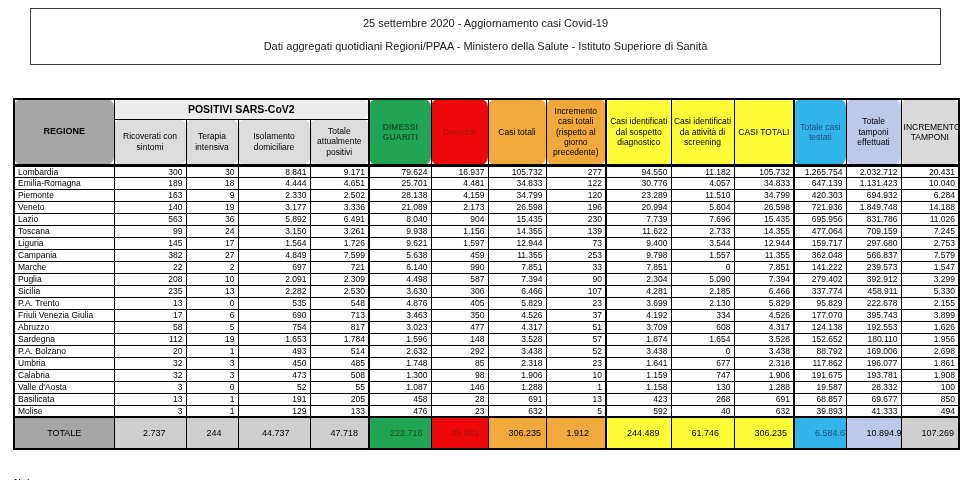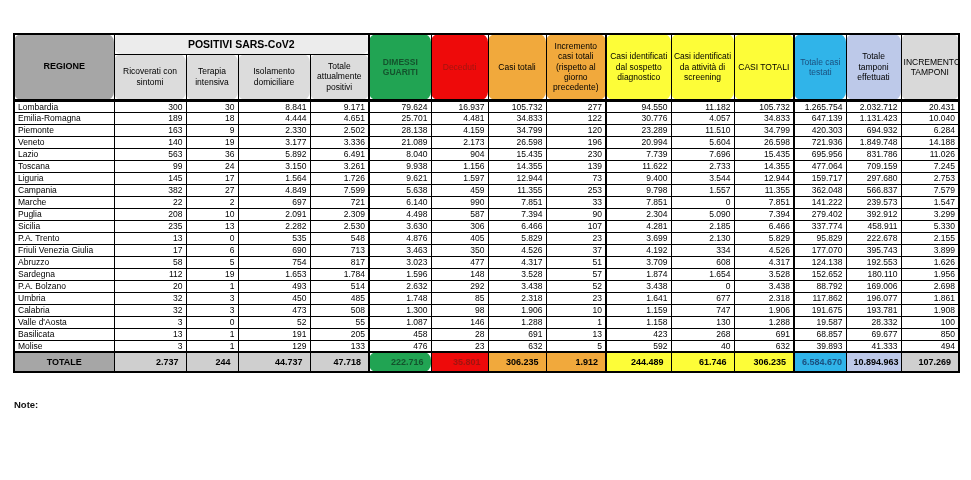--- a/index.html
+++ b/index.html
@@ -49,41 +49,45 @@
   th.c-gry { background:var(--gray_light); }
 
   tbody td { height:12px; font-size:8.5px; padding:0 3px; white-space:nowrap; background:#fff; }
   tbody td.region { text-align:left;margin-left:12px; }
   tbody td.num    { text-align:right; }
   tbody tr:first-child td { border-top:3px solid #000; }
 
   .thick-left { border-left:2px solid #000; }
 
   tfoot td {
-    height:20px; font-size:9px; font-weight:bold;
-    border-top:2px solid #000; padding:0 7px; white-space:nowrap; text-align:right;
+    height:32px; font-size:9px; font-weight:normal;
+    border-top:2px solid #000; padding:0 20px; white-space:nowrap; text-align:right;
   }
   tfoot td.label { background:var(--gray_dark); text-align:center; }
   tfoot td.c-pos { background:var(--gray_mid); }
-  tfoot td.c-dim { background:var(--green);  color:var(--green_text);border-radius:8px; }
+  tfoot td.c-dim { background:var(--green);  color:var(--green_text); }
   tfoot td.c-dec { background:var(--red);    color:var(--red_text);text-align:right; }
   tfoot td.c-org { background:var(--orange); }
   tfoot td.c-yel { background:var(--yellow); }
   tfoot td.c-cyn { background:var(--cyan);   color:var(--cyan_text); }
   tfoot td.c-per { background:var(--periwinkle); }
   tfoot td.c-gry { background:var(--gray_mid); }
 
   .notes { margin:26px 0 0 14px; }
   .note-title { font-size:9.5px; font-weight:bold; color:#111; }
 </style>
 </head>
 <body>
 
 <div>
 
+  <div class="bulletin-header">
+    <div class="line1">25 settembre 2020 - Aggiornamento casi Covid-19</div>
+    <div class="line2">Dati aggregati quotidiani Regioni/PPAA - Ministero della Salute - Istituto Superiore di Sanità</div>
+  </div>
 
   <table class="covid">
     <colgroup>
       <col style="width:100px">
         <col style="width:72px">
         <col style="width:52px">
         <col style="width:72px">
         <col style="width:59px">
       <col style="width:62px">
         <col style="width:57px">

